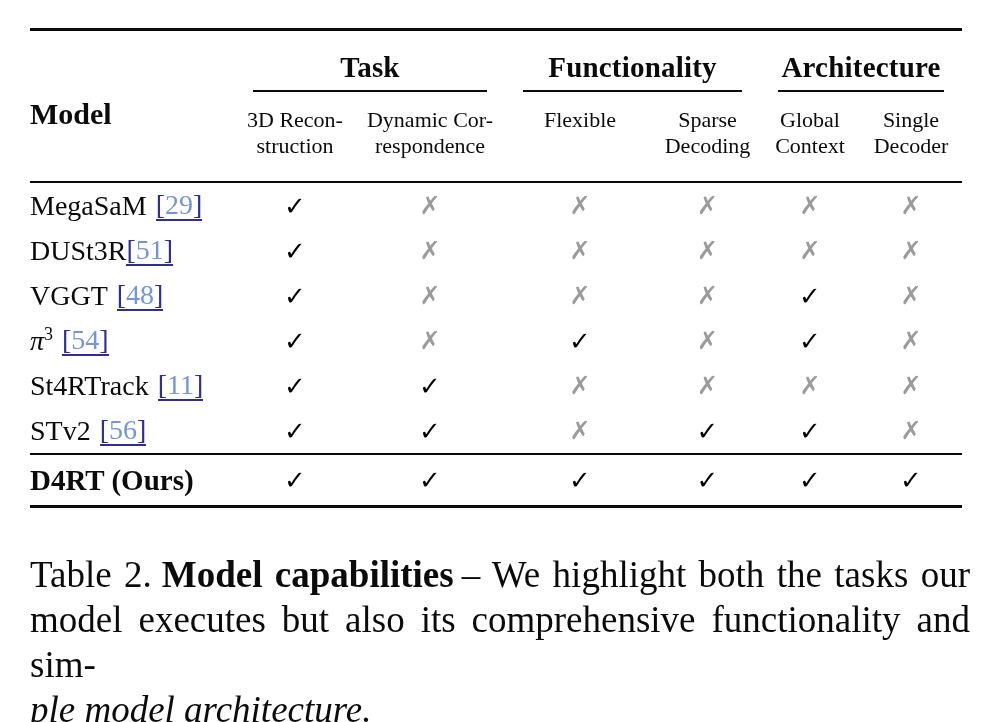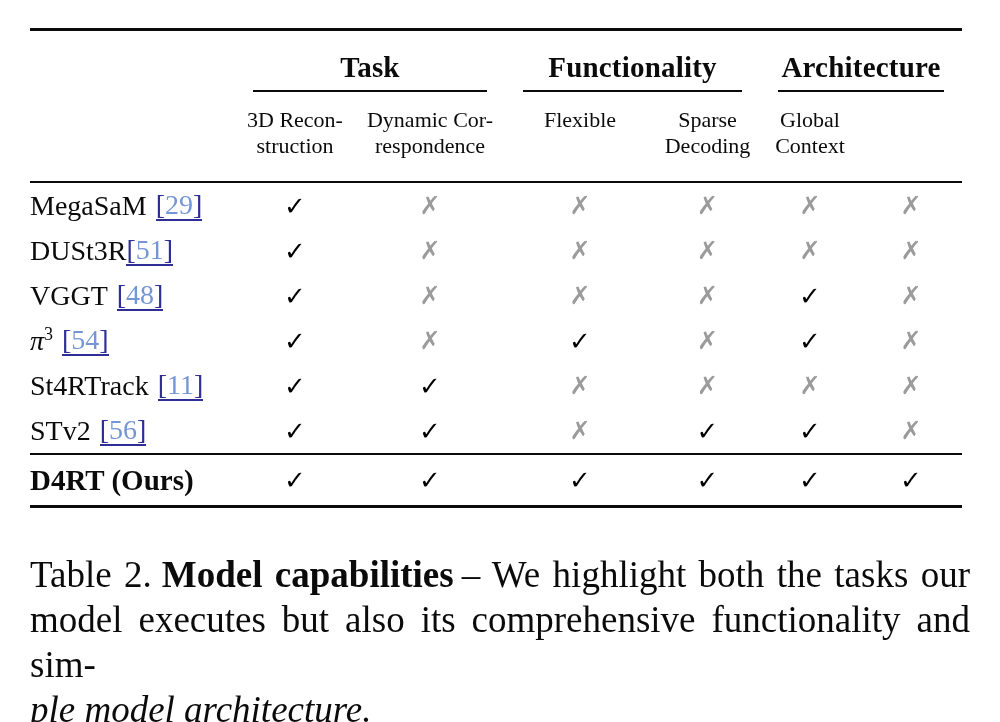--- a/index.html
+++ b/index.html
@@ -69,20 +69,21 @@
 </style>
 </head>
 <body>
 
 <div class="page">
   <div class="tablewrap">
 
     <div class="rule-top"></div>
 
     <div class="grid7 thead">
+      <div class="model-h">Model</div>
       <div class="group g1">Task</div>
       <div class="group g2">Functionality</div>
       <div class="group g3">Architecture</div>
       <div class="cmid c1"></div>
       <div class="cmid c2"></div>
       <div class="cmid c3"></div>
 
       <div class="subh" style="grid-column:2">
         <span>3D Recon-</span>
         <span>struction</span>
@@ -95,20 +96,24 @@
         <span>Flexible</span>
       </div>
       <div class="subh" style="grid-column:6">
         <span>Global</span>
         <span>Context</span>
       </div>
       <div class="subh" style="grid-column:5">
         <span>Sparse</span>
         <span>Decoding</span>
       </div>
+      <div class="subh" style="grid-column:7">
+        <span>Single</span>
+        <span>Decoder</span>
+      </div>
     </div>
 
     <div class="rule-mid"></div>
 
     <div class="grid7 row">
       <div class="cell model-cell">
         <span class="mname">MegaSaM</span>
         <span class="cite sp"><span class="br">[</span><span class="num">29</span><span class="br">]</span></span>
       </div>
       <div class="cell mark">✓</div>

